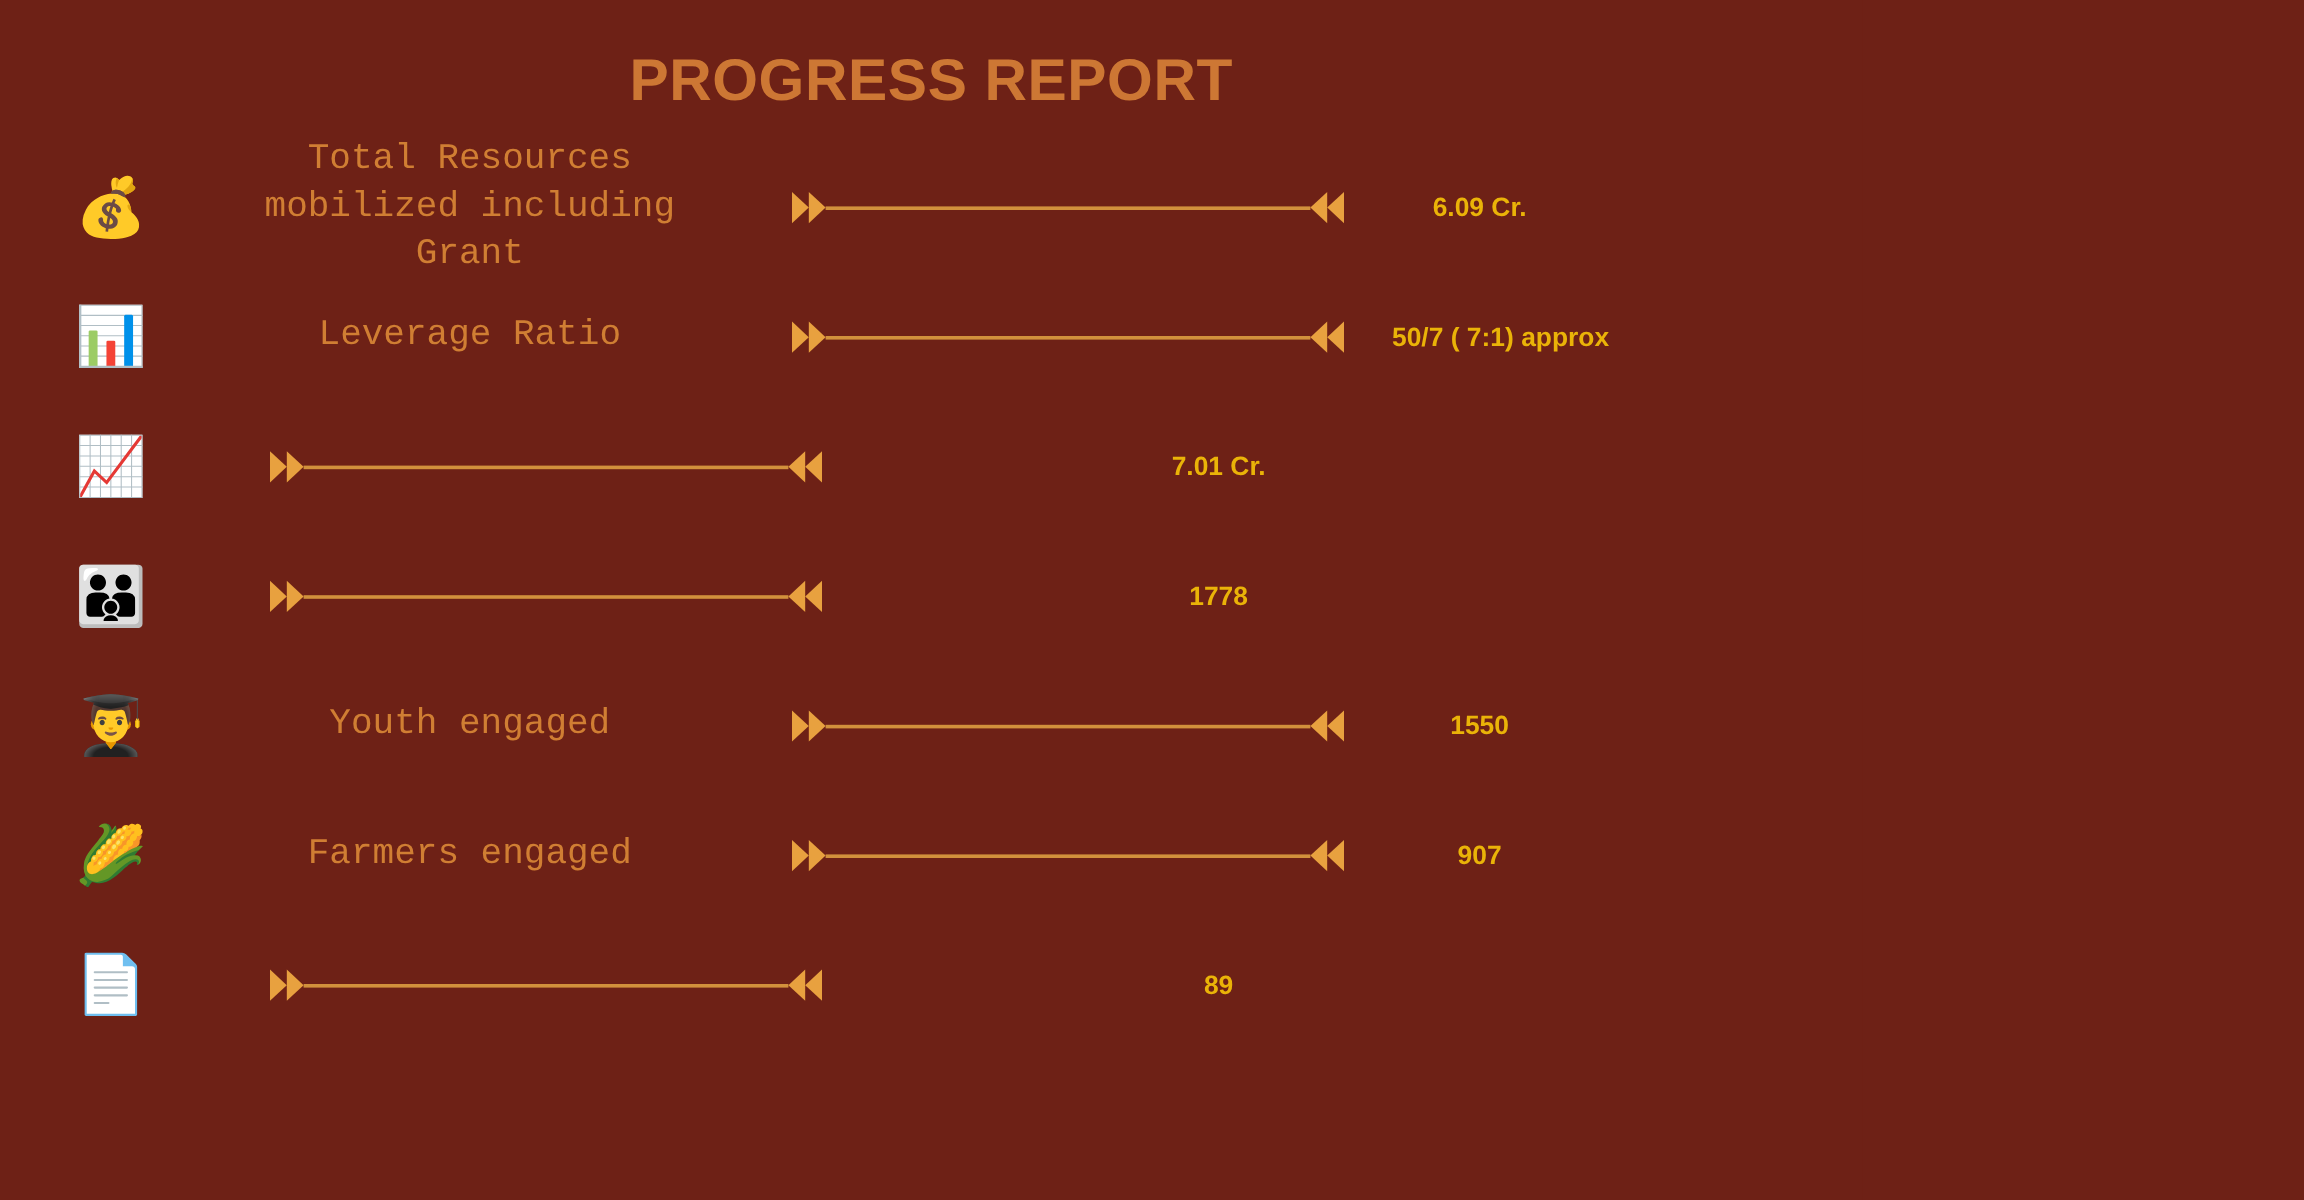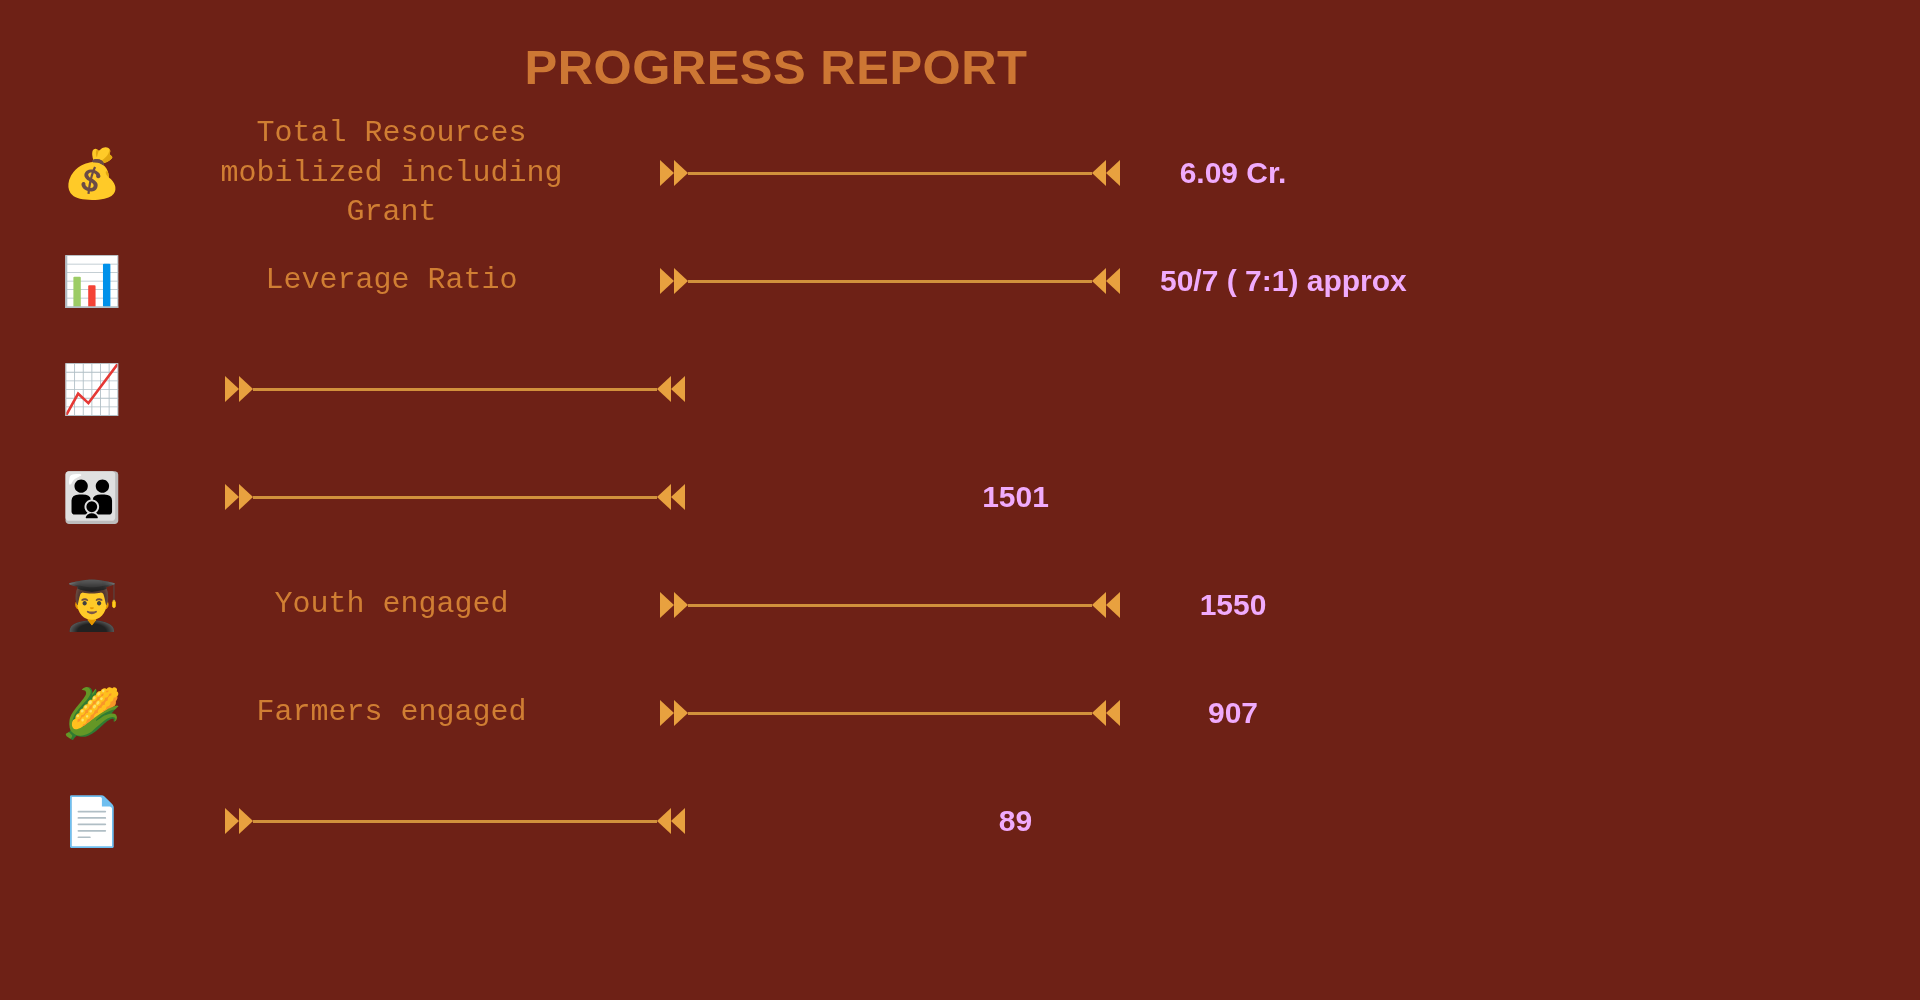--- a/index.html
+++ b/index.html
@@ -94,22 +94,22 @@
   .tri-r { border-left: 14px solid #e8a13f; }
   .tri-l { border-right: 14px solid #e8a13f; }
   .bar {
     flex: 1 1 auto;
     height: 3px;
     background: #d2913c;
   }
   .cell-value {
     flex: 1 1 auto;
     text-align: center;
-    color: #f0abfc;
-    font-size: 30px;
+    color: #eab308;
+    font-size: 22px;
     font-weight: bold;
     padding-right: 246px;
     box-sizing: border-box;
     white-space: nowrap;
   }
 </style>
 </head>
 <body>
 
 <div class="page">
@@ -170,40 +170,41 @@
               <i class="tri tri-r"></i>
               <i class="tri tri-r"></i>
             </span>
           <span class="bar"></span>
           <span class="arrow-right">
               <i class="tri tri-l"></i>
               <i class="tri tri-l"></i>
             </span>
         </div>
       </div>
+      <div class="cell-value">7.01 Cr.</div>
     </div>
 
     <div class="row">
       <div class="cell-icon">
         <span class="emoji">👪</span>
       </div>
       <div class="cell-divider">
         <div class="divider">
           <span class="arrow-left">
               <i class="tri tri-r"></i>
               <i class="tri tri-r"></i>
             </span>
           <span class="bar"></span>
           <span class="arrow-right">
               <i class="tri tri-l"></i>
               <i class="tri tri-l"></i>
             </span>
         </div>
       </div>
-      <div class="cell-value">1501</div>
+      <div class="cell-value">1778</div>
     </div>
 
     <div class="row">
       <div class="cell-icon">
         <span class="emoji">👨‍🎓</span>
       </div>
       <div class="cell-label">Youth engaged</div>
       <div class="cell-divider">
         <div class="divider">
           <span class="arrow-left">

